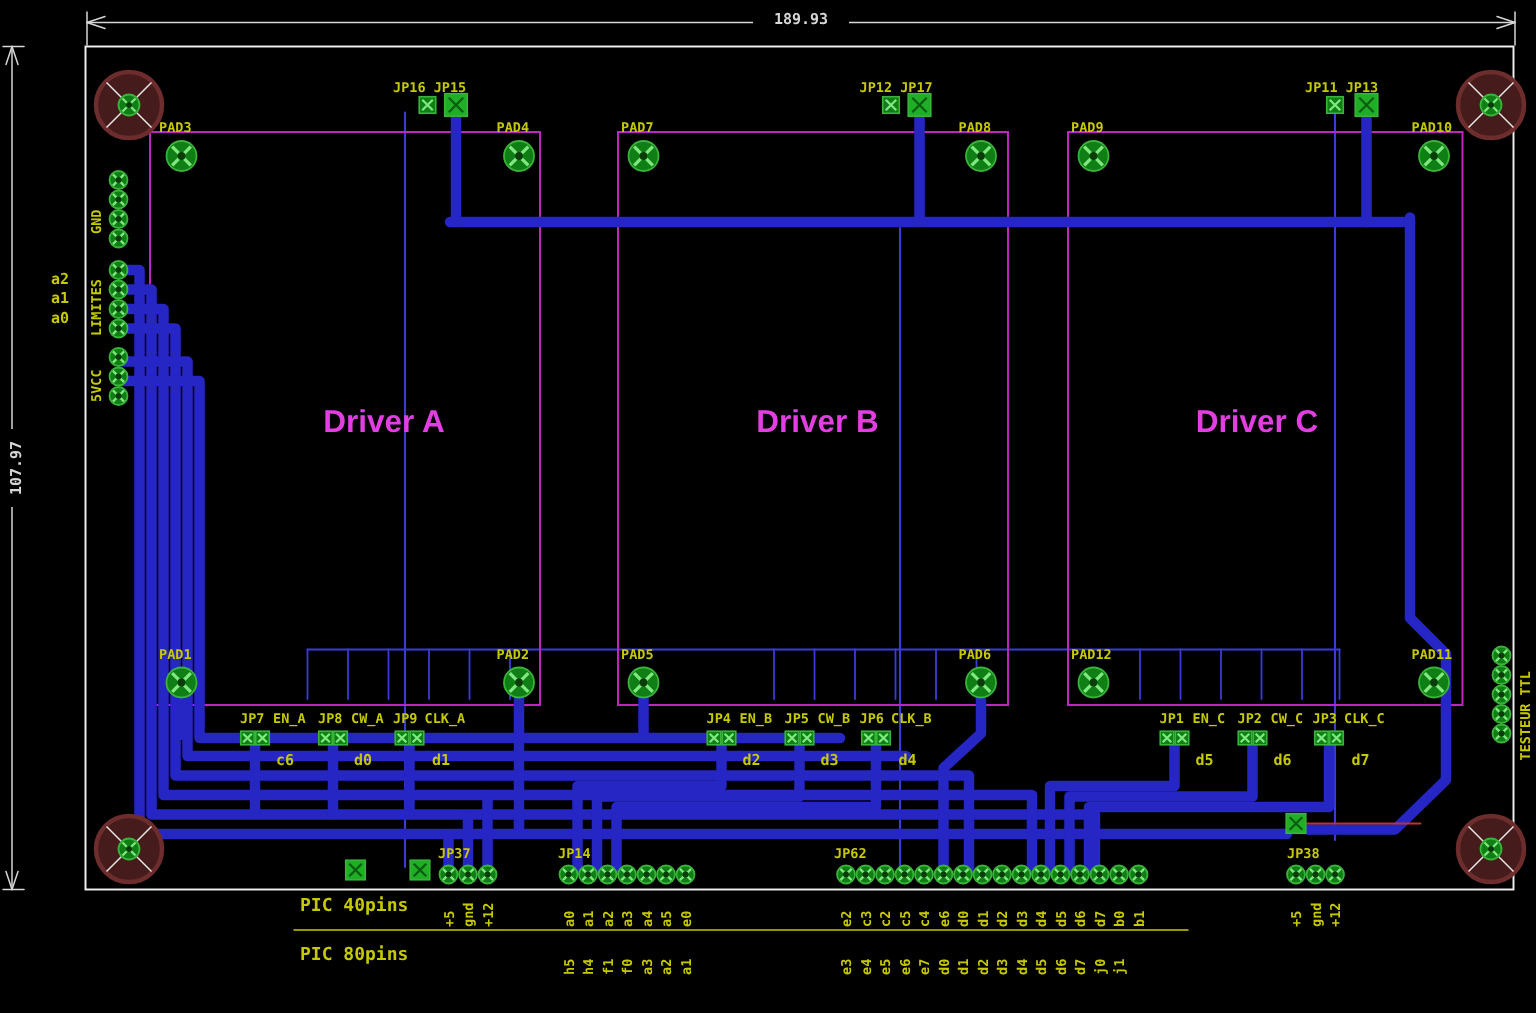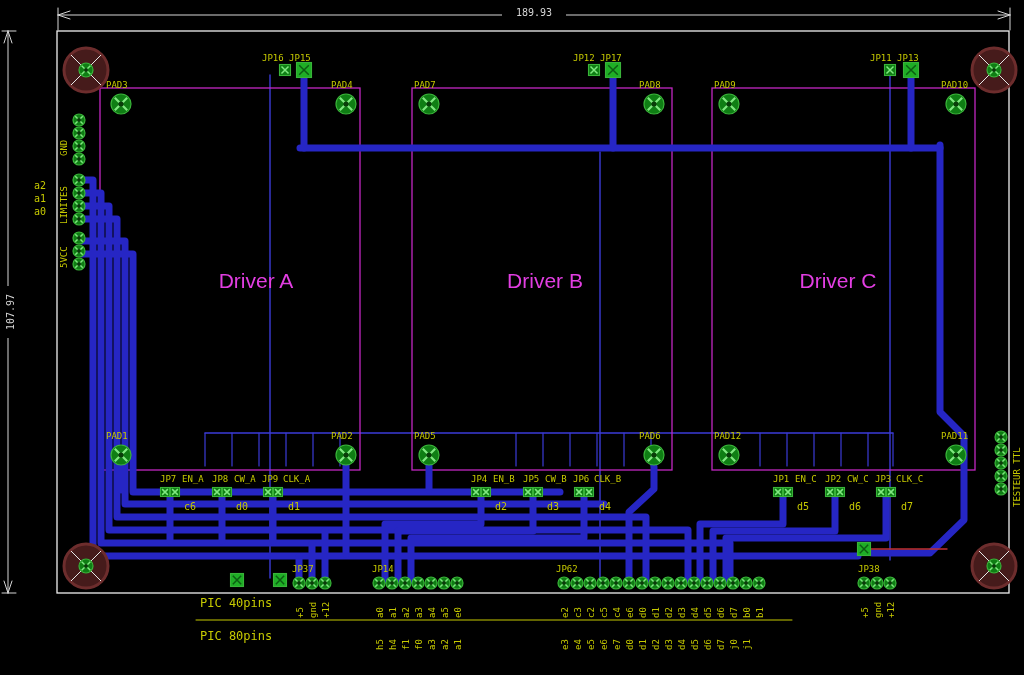--- a/index.html
+++ b/index.html
@@ -1,17 +1,17 @@
 <!DOCTYPE html>
 <html><head>
 <meta charset="utf-8">
 <style>
   html,body{margin:0;padding:0;background:#000;}
   .stage{position:relative;width:1024px;height:650px;background:#000;overflow:hidden;
-         font-family:"DejaVu Sans Mono",monospace;}
+         font-family:"DejaVu Sans Mono",monospace;font-weight:bold;}
   svg{display:block;}
   text{user-select:none;}
 </style>
 </head>
 <body>
 
 <div class="stage">
   <svg width="1024" height="675" viewBox="0 0 1024 675" xmlns="http://www.w3.org/2000/svg">
       <polyline points="270,75 270,578" fill="none" stroke="#3b3bd8" stroke-width="1.4" stroke-linejoin="round" stroke-linecap="round"></polyline>
       <polyline points="600,152 600,578" fill="none" stroke="#3b3bd8" stroke-width="1.4" stroke-linejoin="round" stroke-linecap="round"></polyline>

